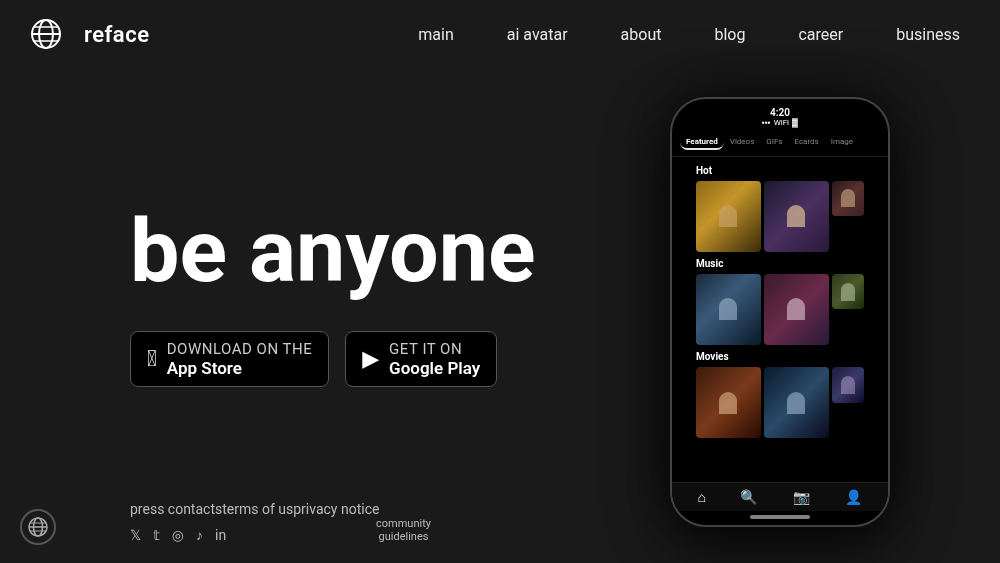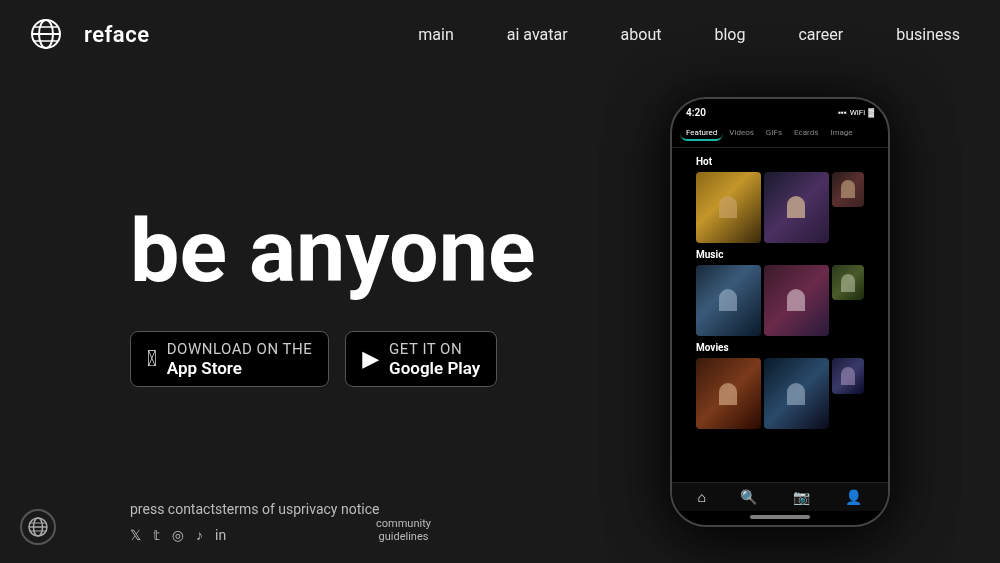--- a/index.html
+++ b/index.html
@@ -166,20 +166,21 @@
 
     
     .status-bar {
       display: flex;
       justify-content: space-between;
       align-items: center;
       padding: 8px 14px 4px;
       font-size: 9px;
       color: #ffffff;
       flex-shrink: 0;
+      flex-direction: column;
     }
 
     .status-time { font-weight: 600; font-size: 10px; }
 
     .status-icons {
       display: flex;
       gap: 3px;
       align-items: center;
       font-size: 8px;
     }
@@ -196,22 +197,22 @@
     .tab-item {
       font-size: 8px;
       padding: 2px 6px;
       color: #888888;
       cursor: pointer;
       border-radius: 10px;
     }
 
     .tab-item.active {
       color: #ffffff;
-      font-weight: 400;
-      border-bottom: 2px solid #14b8a6;
+      font-weight: 700;
+      border-bottom: 2px solid #e5e5e5;
     }
 
     
     .phone-content {
       flex: 1;
       overflow: hidden;
       padding: 6px 24px;
     }
 
     .section-label {

